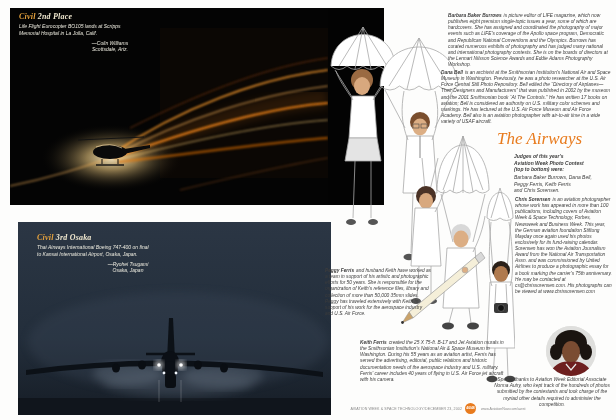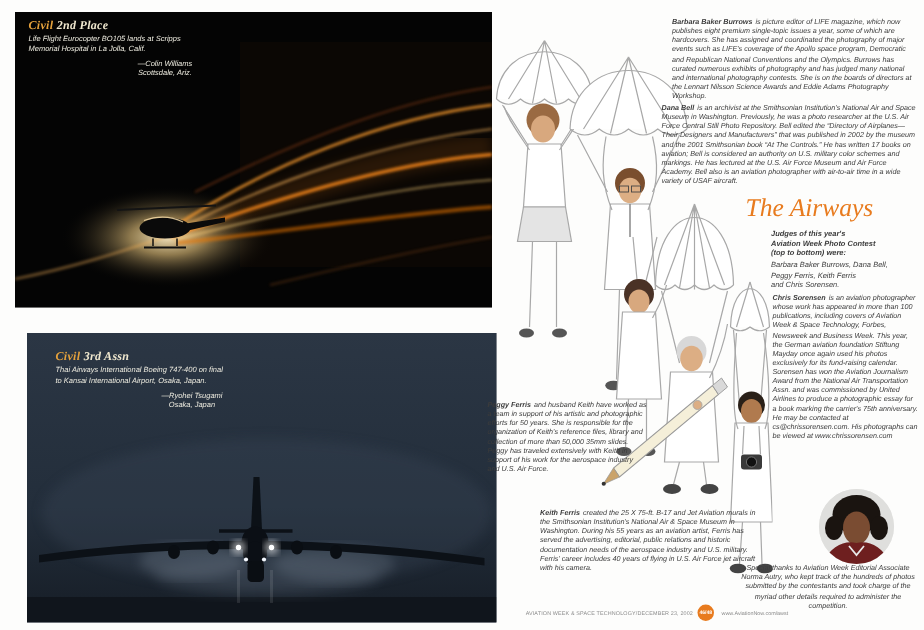--- a/index.html
+++ b/index.html
@@ -1,21 +1,21 @@
 <!DOCTYPE html>
 <html><head>
 <meta charset="utf-8">
 <style>
   html,body { margin:0; padding:0; background:#ffffff; }
   .page {
     position:relative; width:616px; height:420px; background:#fdfdfc; overflow:hidden;
     font-family:"Liberation Sans", sans-serif; color:#3c3c3c;
   }
   .photo { position:absolute; overflow:hidden; }
-  .photo1 { left:10px; top:8px; width:318px; height:197px; background:#030303; }
+  .photo1 { left:10px; top:8px; width:374px; height:197px; background:#030303; }
   .photo2 { left:18px; top:222px; width:313px; height:193px; background:#202a36; }
   .photo svg { position:absolute; left:0; top:0; }
   .photo-text { position:absolute; color:#f2efe2; font-style:italic; z-index:3; }
   .pt1 { left:9px; top:4px; }
   .pt2 { left:19px; top:11px; }
   .award { font-family:"Liberation Serif", serif; font-weight:bold; font-style:italic; font-size:8px; letter-spacing:0.2px; }
   .award .cat { color:#e6a23c; }
   .award .plc { color:#f0e8cf; }
   .caption { font-size:5px; line-height:1.35; margin-top:2px; white-space:pre-line; color:#eeece0; }
   .credit { font-size:5px; line-height:1.35; margin-top:3px; margin-left:46px; white-space:pre-line; text-align:center; width:90px; color:#eeece0; }
@@ -132,21 +132,21 @@
         <circle cx="163" cy="143" r="1.8" fill="#ffffff"></circle>
         <circle cx="146" cy="151" r="1.4" fill="#f4f8ff"></circle>
         <circle cx="158" cy="151" r="1.4" fill="#f4f8ff"></circle>
         <rect x="140" y="158" width="2" height="22" fill="#ffffff" opacity="0.10"></rect>
         <rect x="162" y="158" width="2" height="22" fill="#ffffff" opacity="0.10"></rect>
       </g>
     </svg>
     <div class="photo-text pt2">
       <div class="award">
         <span class="cat">Civil</span>
-        <span class="plc">3rd Assn</span>
+        <span class="plc">3rd Osaka</span>
       </div>
       <div class="caption">Thai Airways International Boeing 747-400 on final
 to Kansai International Airport, Osaka, Japan.</div>
       <div class="credit">—Ryohei Tsugami
 Osaka, Japan</div>
     </div>
   </div>
 
   <svg class="cartoon" viewBox="0 0 190 400">
 

